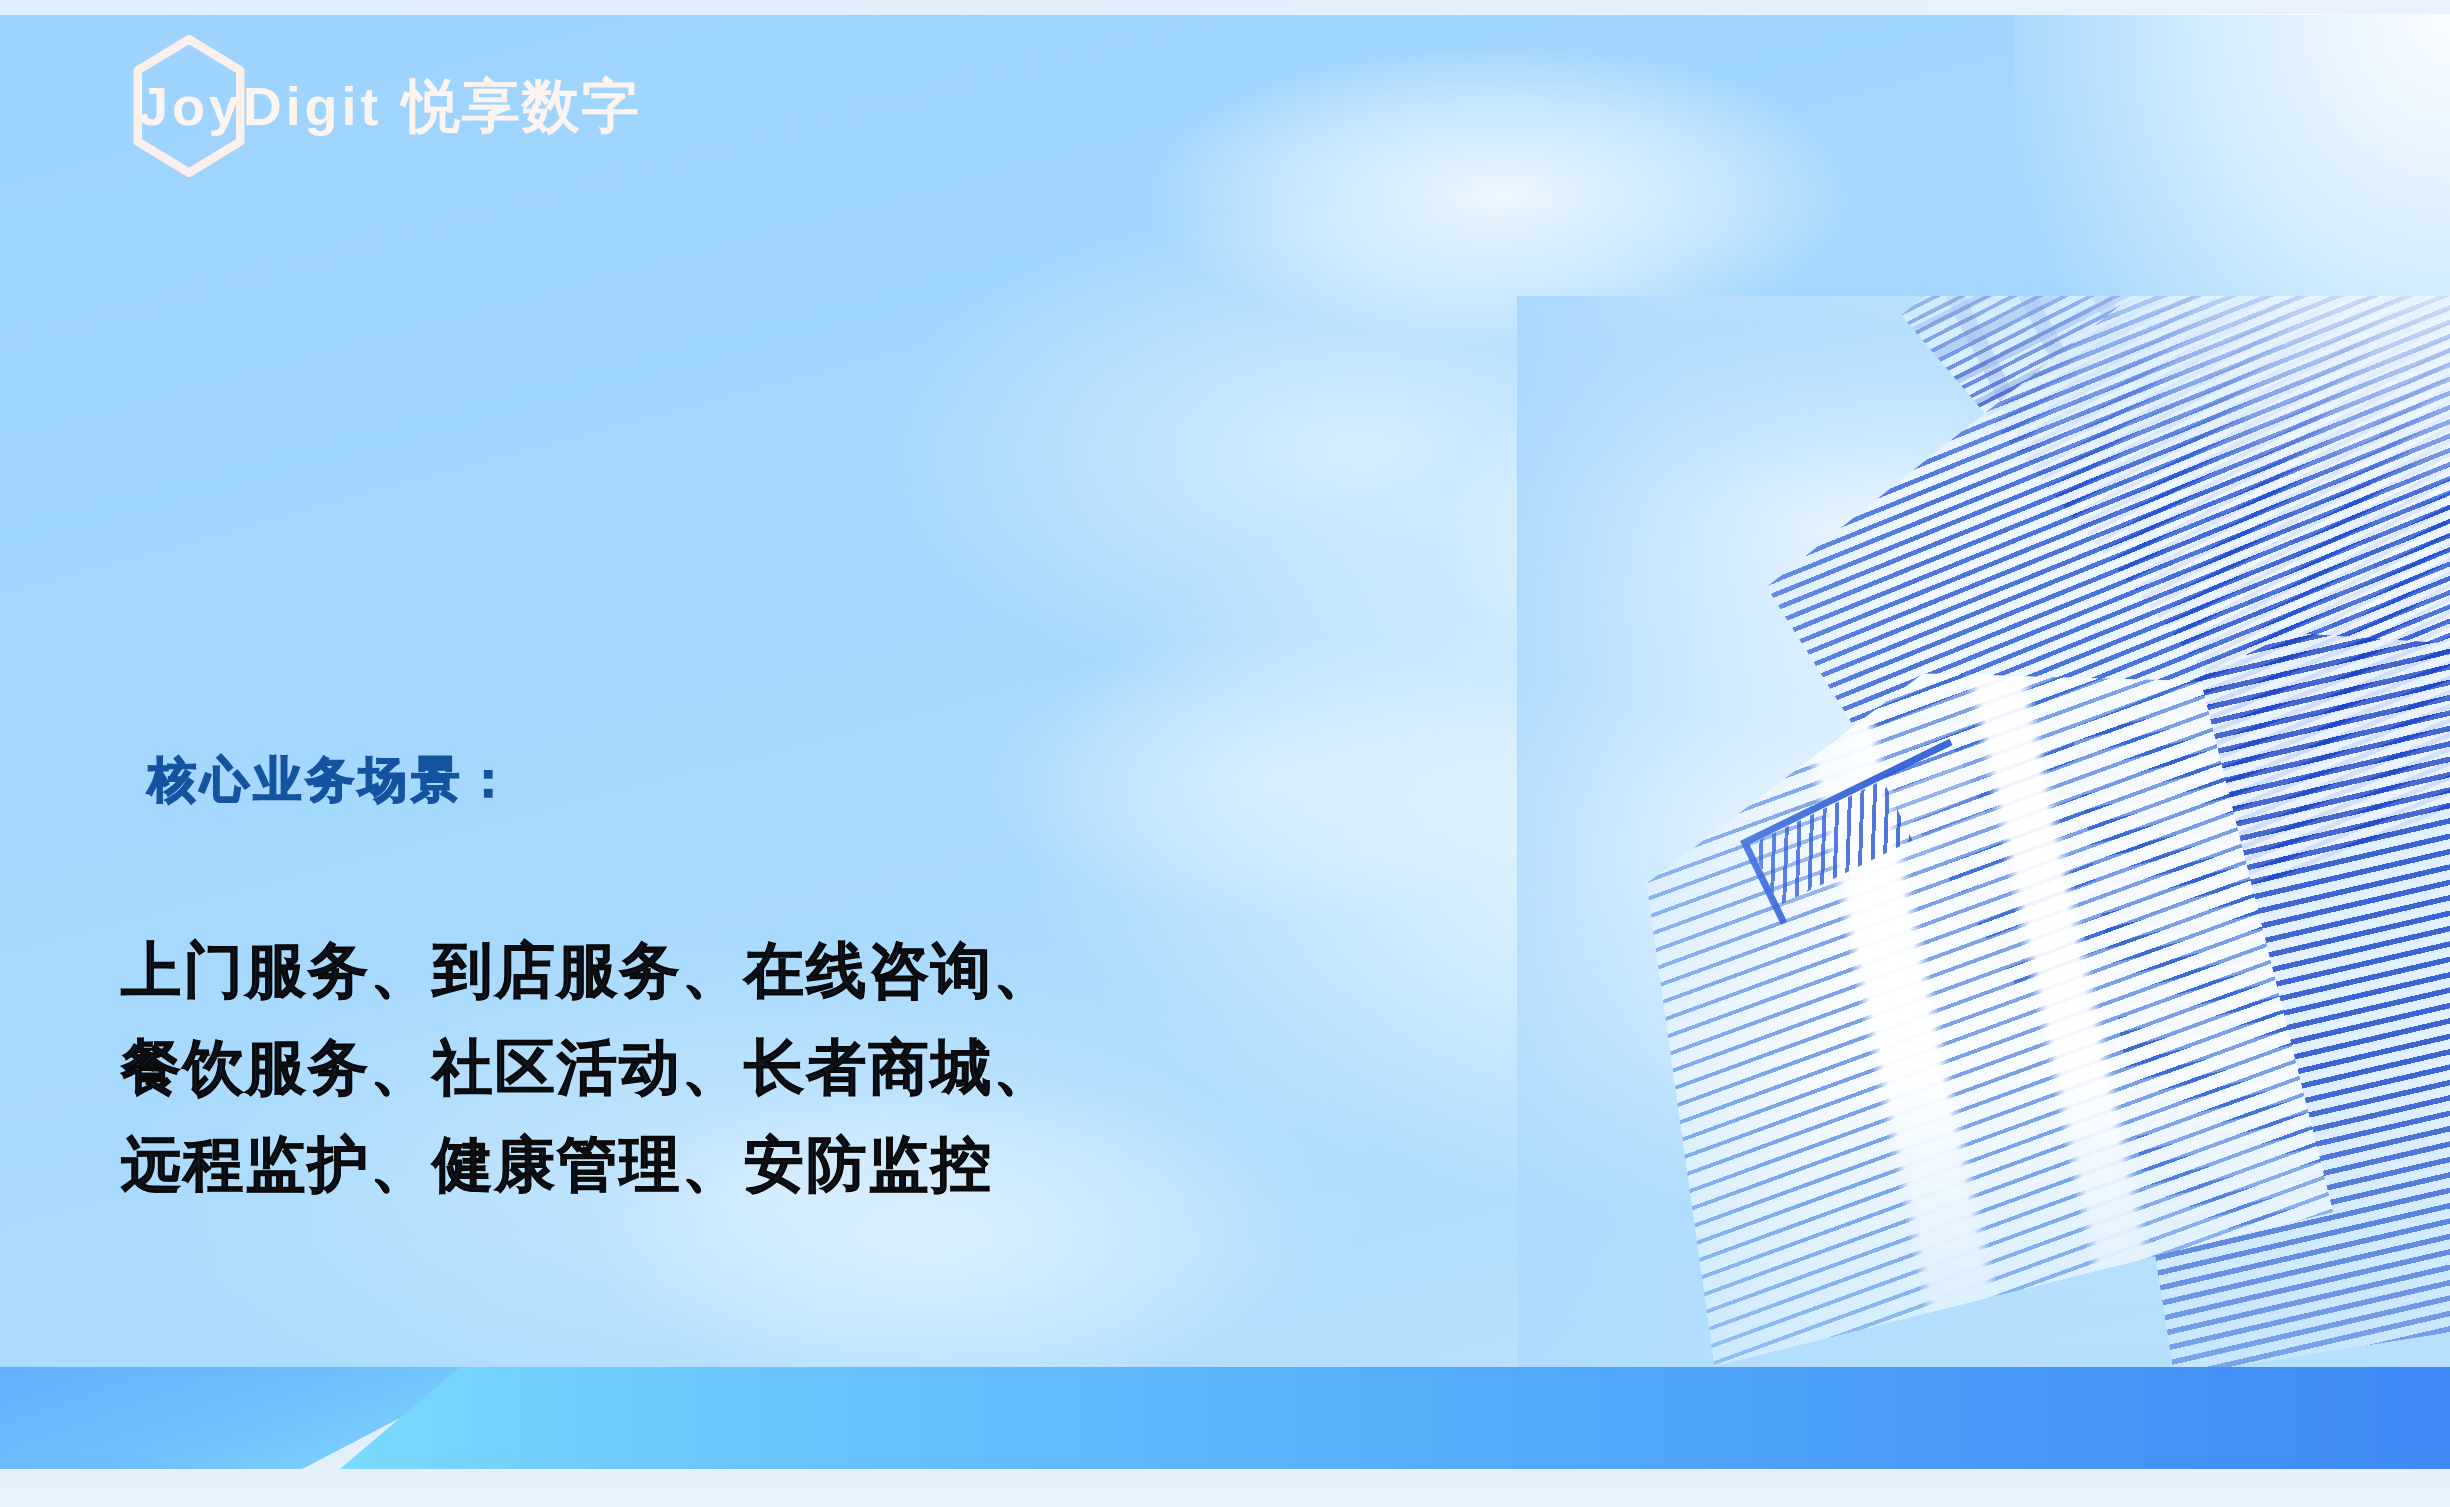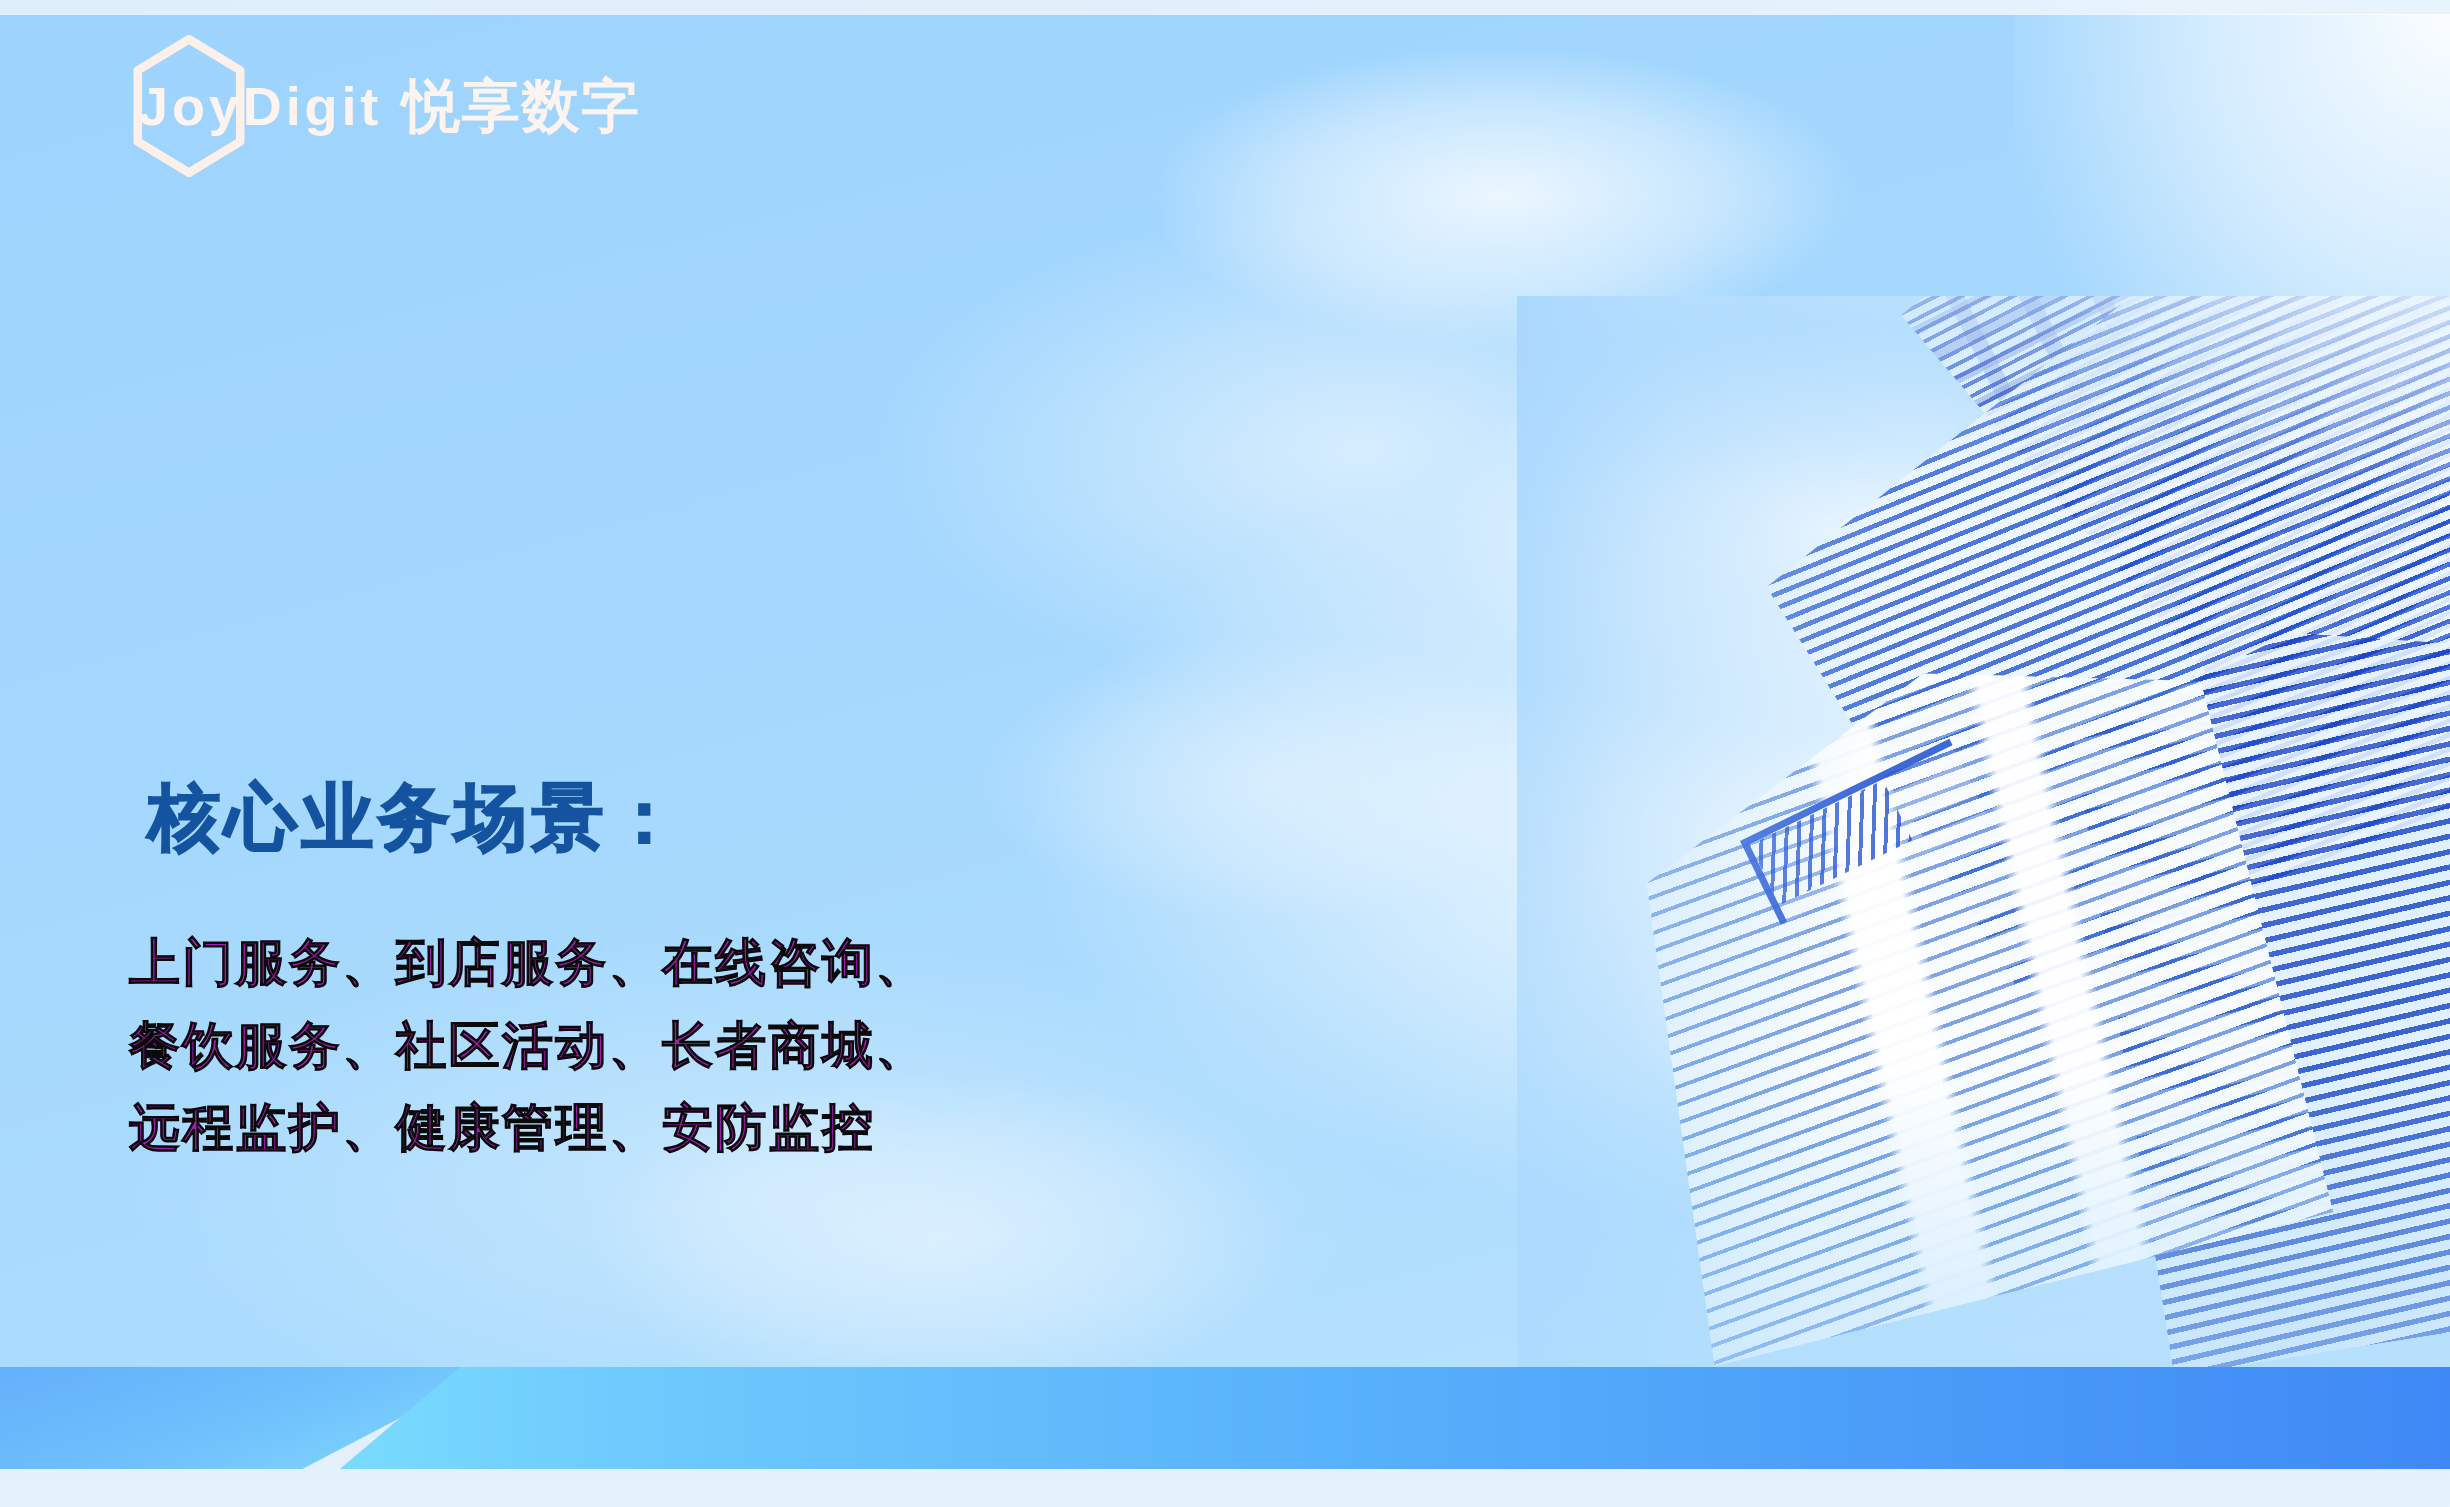--- a/index.html
+++ b/index.html
@@ -255,41 +255,40 @@
     color: #080808;
     letter-spacing: 1.6px;
     white-space: nowrap;
     -webkit-text-stroke: 3.9px #080808;
   }
 
   
   .section-heading {
     position: absolute;
     left: 148px;
-    top: 770px;
-    font-size: 72px;
+    top: 748px;
+    font-size: 48px;
     font-weight: 900;
     color: #14539f;
     letter-spacing: 4.7px;
     white-space: nowrap;
     -webkit-text-stroke: 1.9px #14539f;
   }
 
   
   .scenarios {
     position: absolute;
     left: 121px;
     top: 922px;
-    font-size: 51px;
+    font-size: 60px;
     line-height: 1.62;
     font-weight: 700;
-    color: #a21caf;
+    color: #0f172a;
     letter-spacing: 2.3px;
     white-space: nowrap;
-    margin-left: 8px;
     -webkit-text-stroke: 0.9px #0a0a0a;
   }
   .scenarios > div { white-space: nowrap; }
 
   
   .ribbon {
     position: absolute;
     left: 0;
     top: 1367px;
     width: 2450px;

